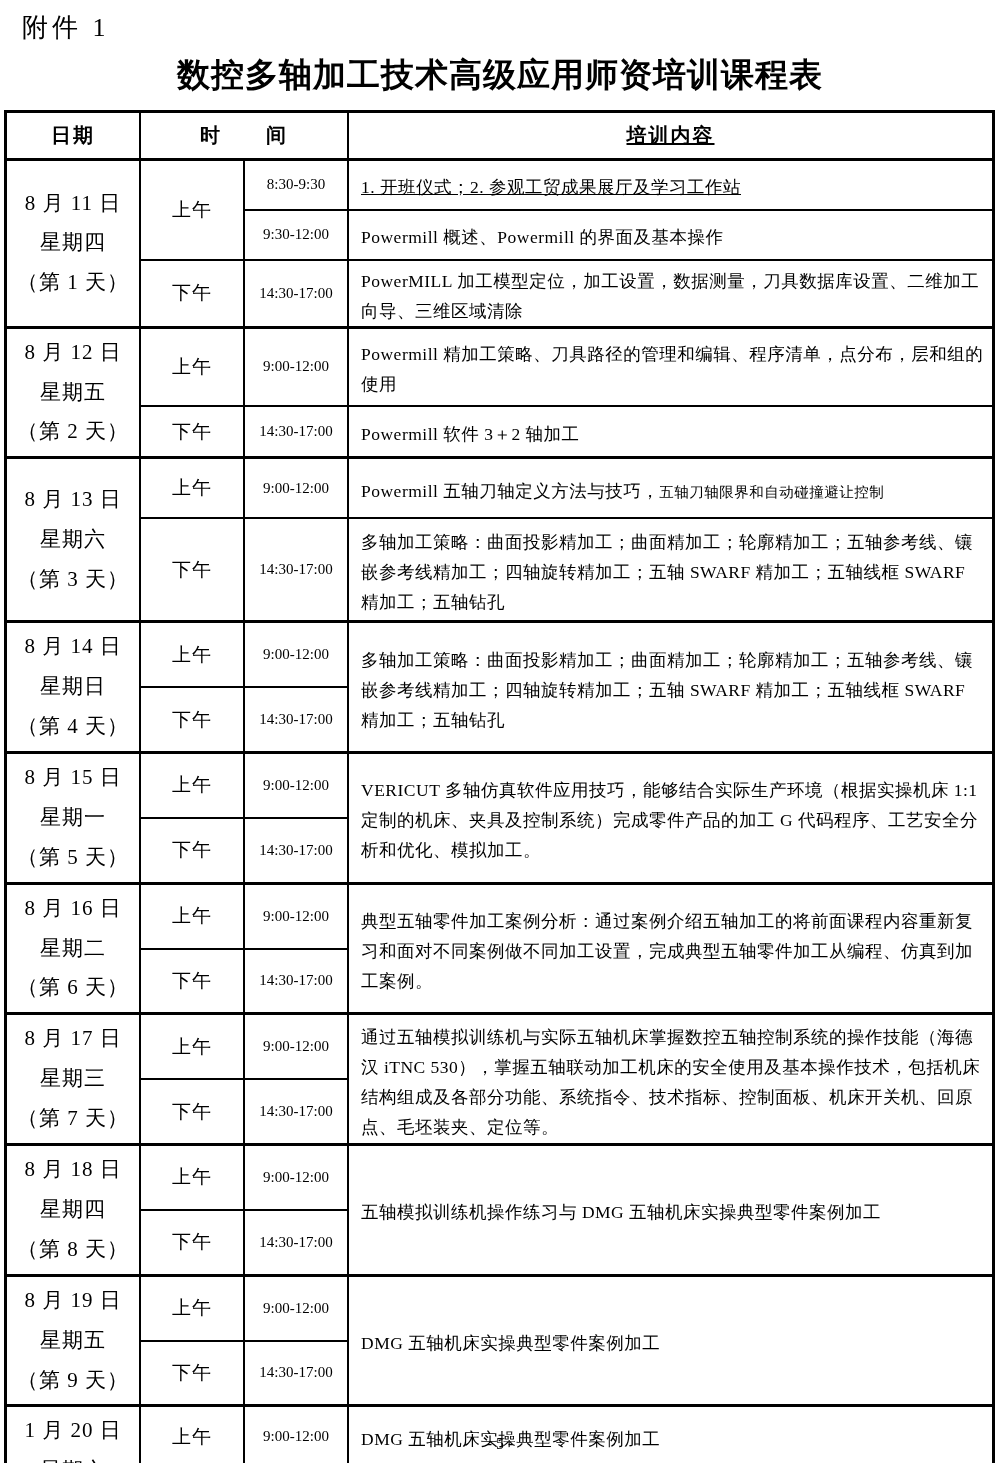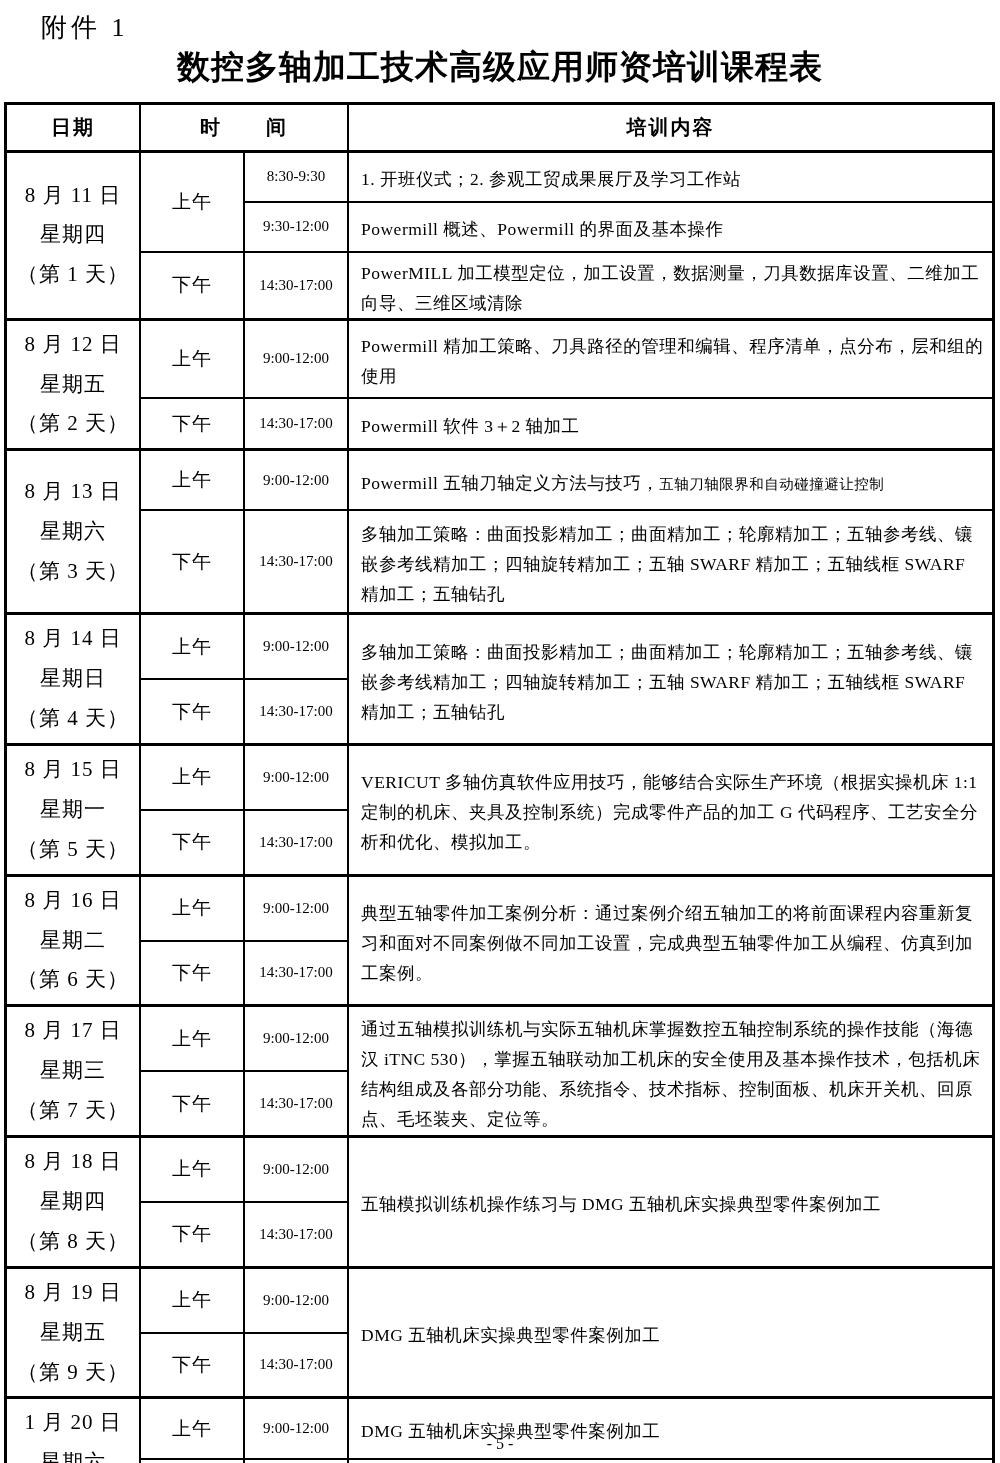--- a/index.html
+++ b/index.html
@@ -13,28 +13,27 @@
     position: relative;
     width: 1000px;
     height: 1463px;
     background: #ffffff;
     overflow: hidden;
   }
   .attachment-label {
     padding: 10px 0 0 22px;
     font-size: 26px;
     letter-spacing: 4px;
-    margin-left: 19px;
   }
   .doc-title {
     text-align: center;
     font-size: 33px;
     font-weight: bold;
     letter-spacing: 1px;
-    margin: 0 0 12px 0;
+    margin: 8px 0 12px 0;
     font-family: "Liberation Serif", "DejaVu Serif", serif;
   }
   table.schedule {
     border-collapse: collapse;
     table-layout: fixed;
     width: 991px;
     margin-left: 4px;
     border: 3px solid #000;
   }
   td {
@@ -42,21 +41,21 @@
     text-align: center;
     vertical-align: middle;
     padding: 2px 4px;
     font-size: 19px;
     overflow: hidden;
   }
   tr.day-top td { border-top-width: 3px; }
   .c-date    { width: 124px; }
   .c-period  { width: 62px; }
   .c-time    { width: 146px; }
-  .c-content { width: 635px; }
+  .c-content { width: 635px; text-decoration: underline; }
   td.header-cell {
     font-weight: bold;
     font-size: 20px;
     letter-spacing: 2px;
   }
   td.date-cell {
     font-size: 21px;
     line-height: 1.9;
     letter-spacing: 1px;
     padding: 4px 2px;

